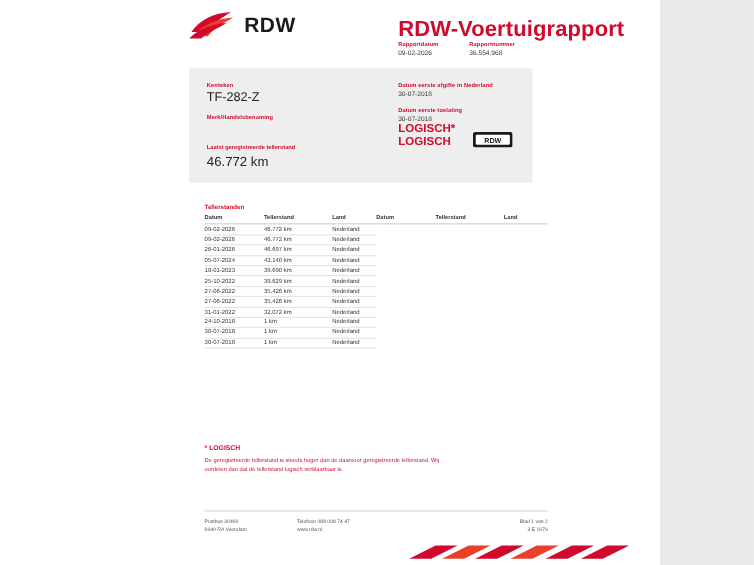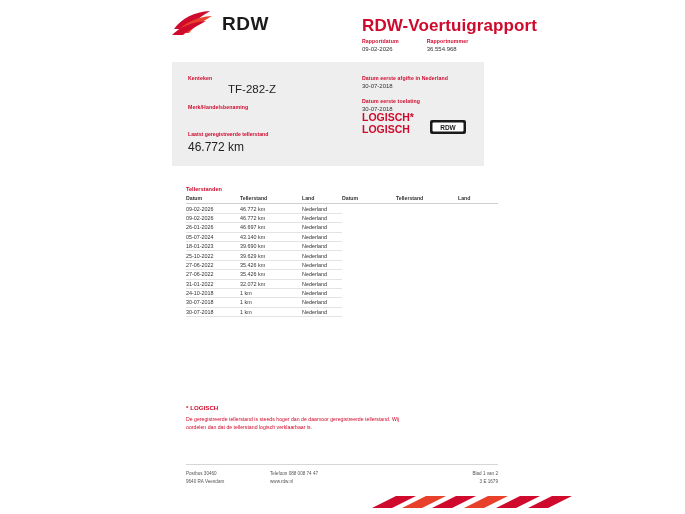--- a/index.html
+++ b/index.html
@@ -8,21 +8,21 @@
     background: #e9e9e9;
   }
   body {
     width: 685px;
     height: 514px;
     overflow: hidden;
     font-family: "Liberation Sans", sans-serif;
   }
   .page {
     position: relative;
-    width: 685px;
+    width: 600px;
     height: 514px;
     background: #ffffff;
     box-sizing: border-box;
   }
   
   .header {
     position: absolute;
     left: 0; top: 0;
     width: 685px;
     height: 62px;
@@ -45,21 +45,21 @@
     font-weight: bold;
     letter-spacing: 0.5px;
     color: #1a1a1a;
     margin-left: 6px;
     line-height: 1;
   }
   .doc-title {
     position: absolute;
     left: 362px;
     top: 16px;
-    font-size: 17px;
+    font-size: 20px;
     font-weight: bold;
     color: #cf0a2c;
     letter-spacing: 0.1px;
   }
   .rapport-meta {
     position: absolute;
     left: 362px;
     top: 38px;
     display: flex;
     gap: 28px;
@@ -100,21 +100,20 @@
     font-size: 5.2px;
     font-weight: bold;
     color: #cf0a2c;
     letter-spacing: 0.1px;
   }
   .fld-value-lg {
     font-size: 11.5px;
     color: #222;
     margin-top: 2px;
     margin-bottom: 9px;
-    margin-left: 40px;
   }
   .fld-value-sm {
     font-size: 6px;
     color: #333;
     margin-top: 2px;
     margin-bottom: 9px;
   }
   .oordeel {
     position: absolute;
     left: 190px;

